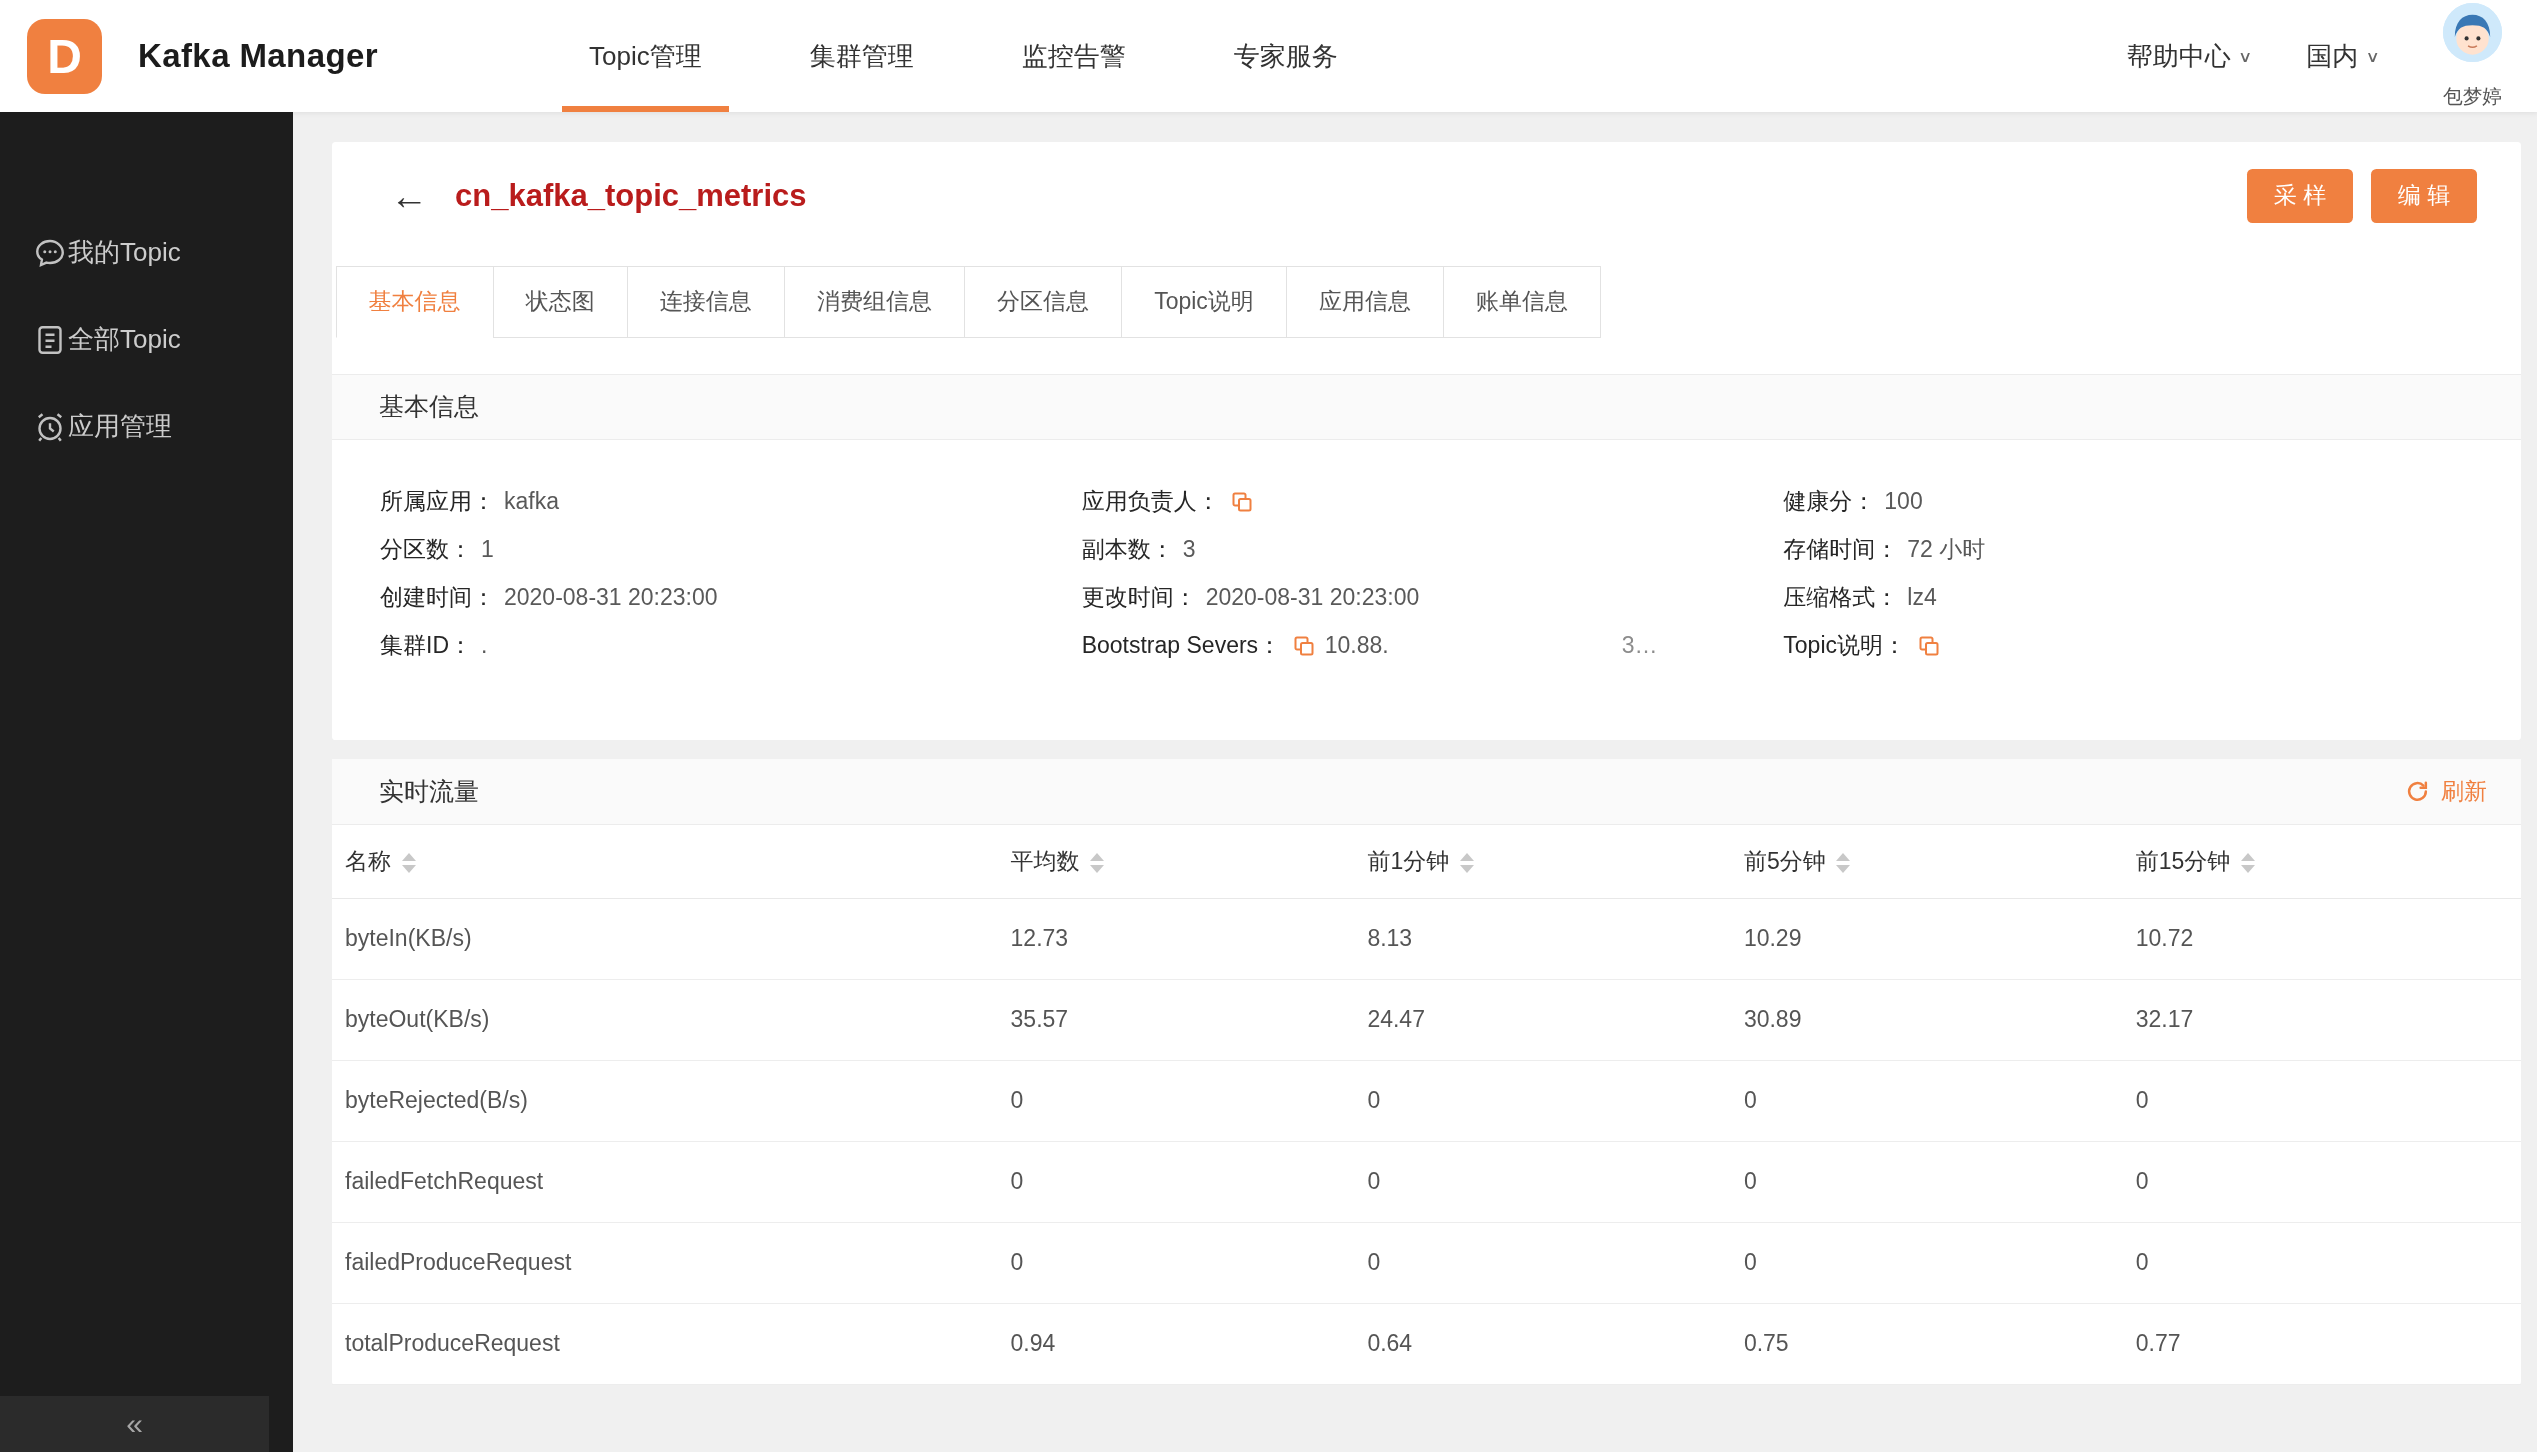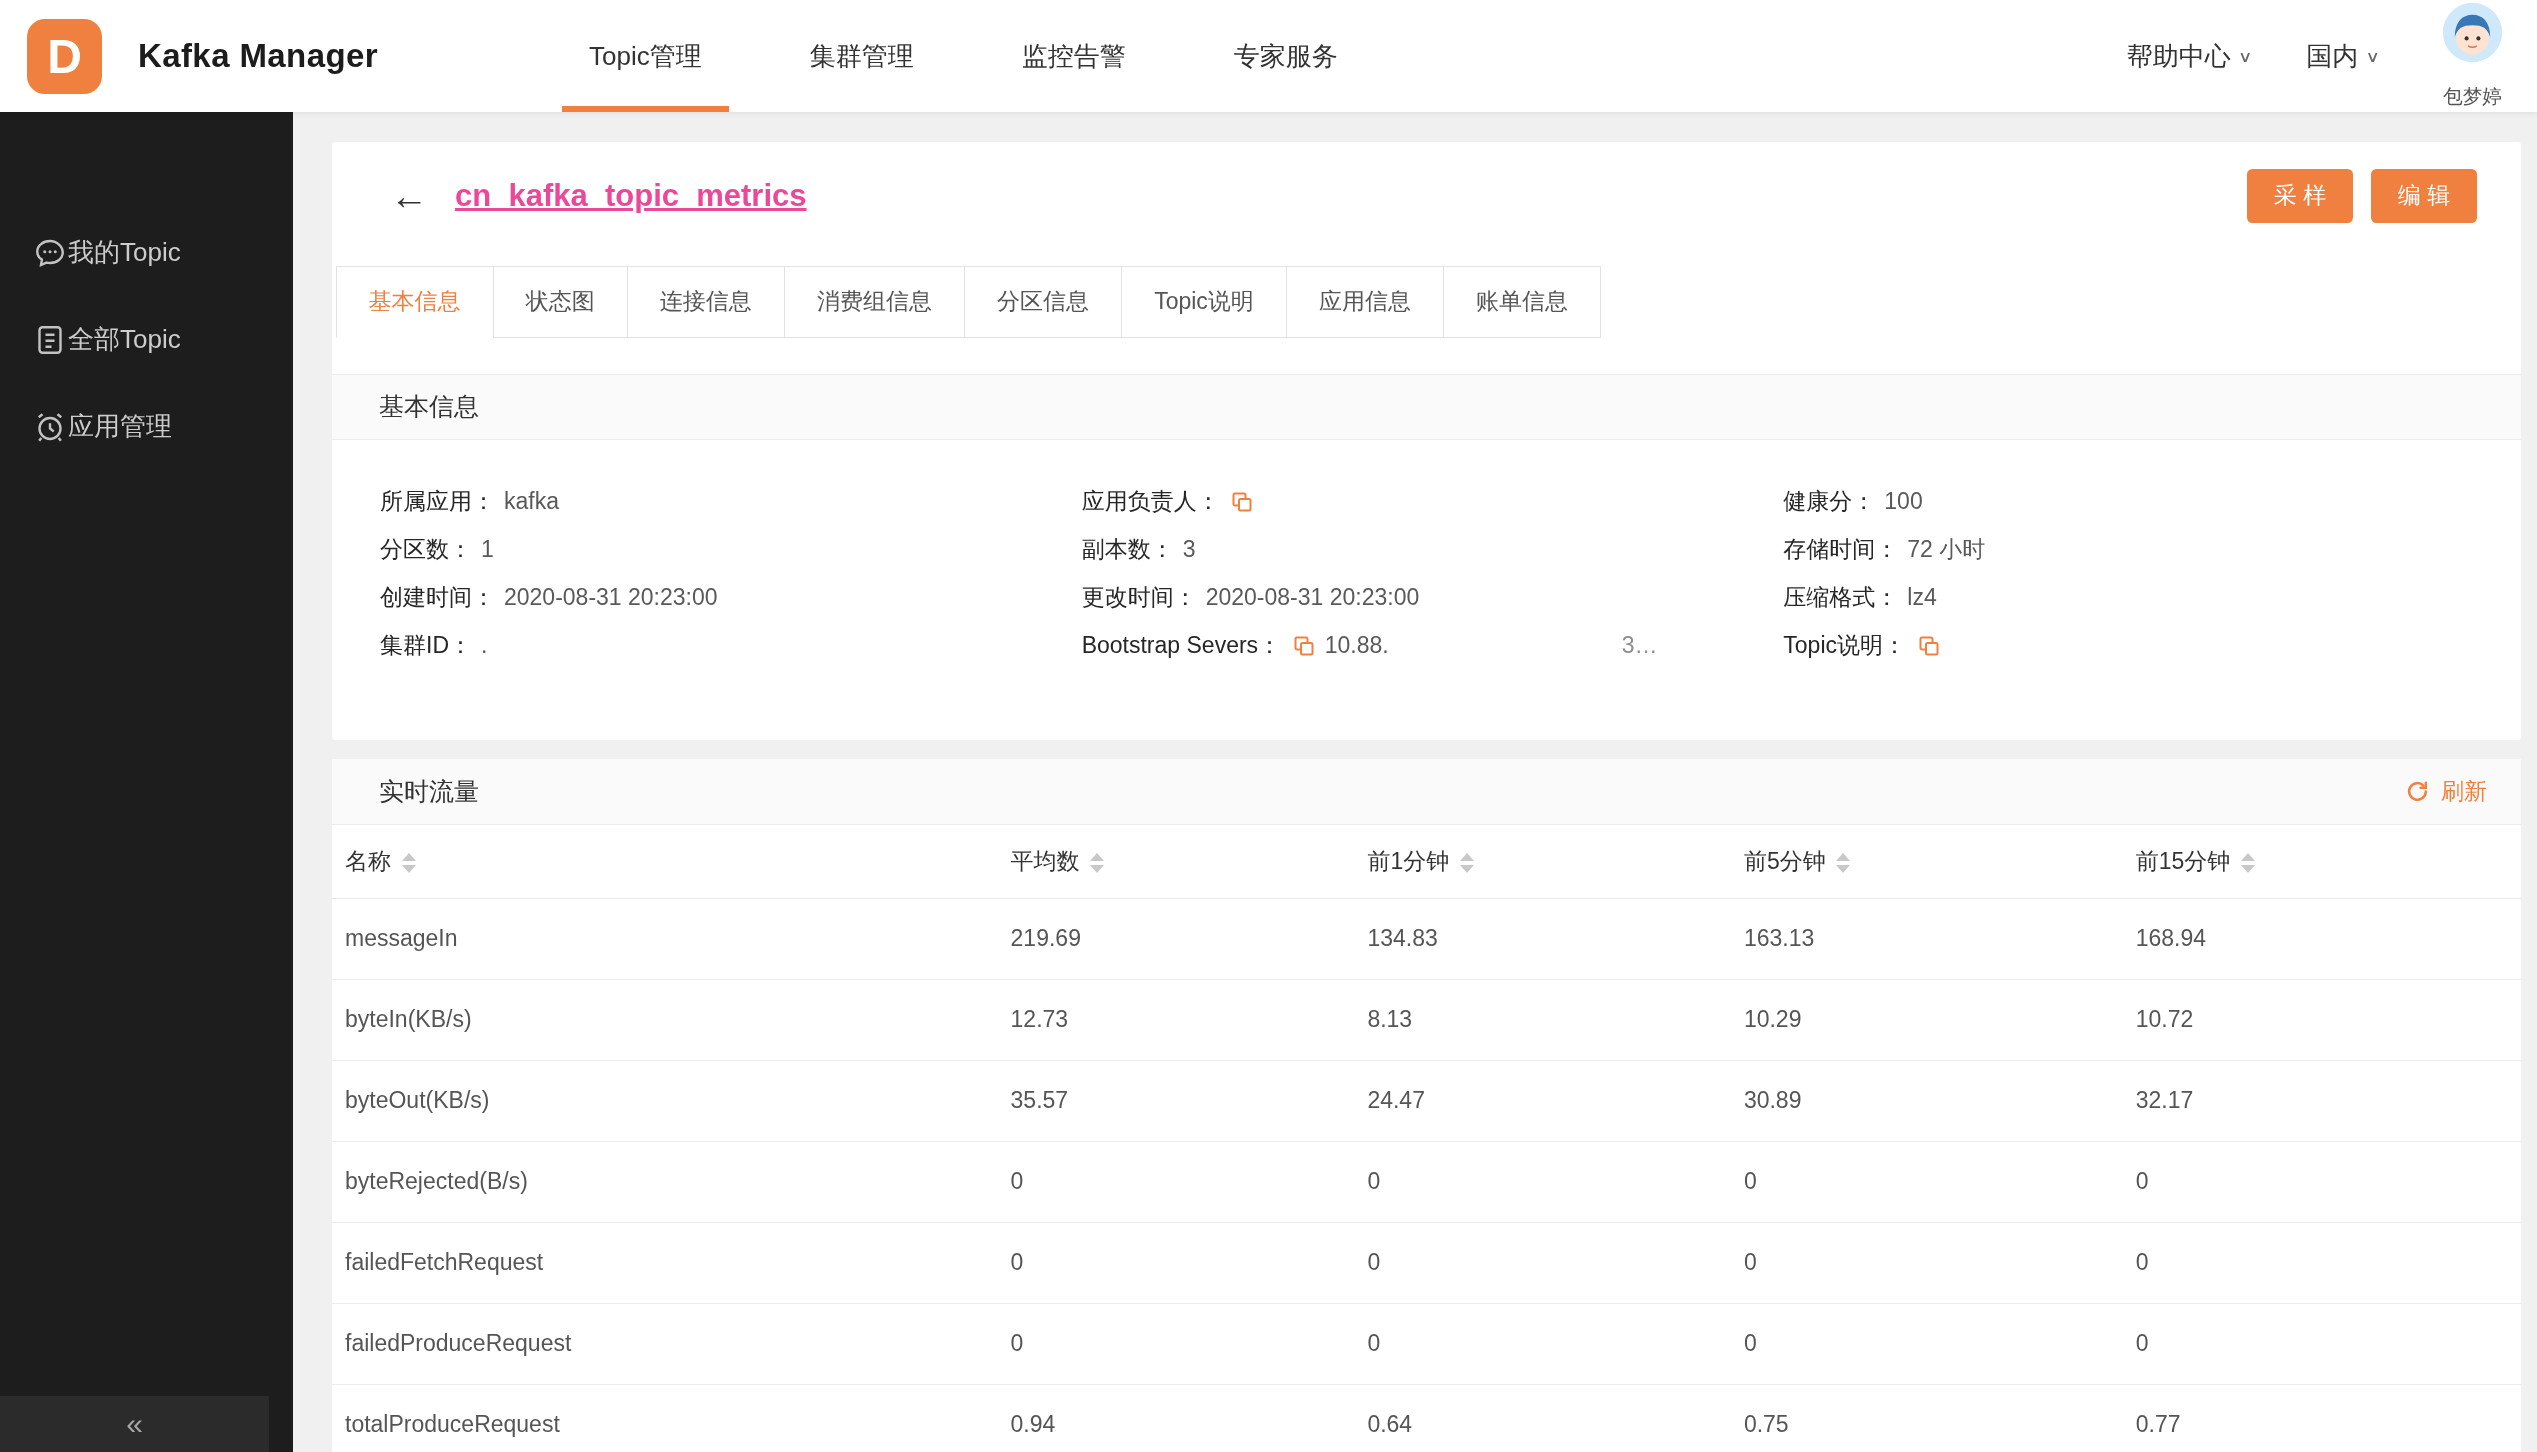--- a/index.html
+++ b/index.html
@@ -35,21 +35,21 @@
     display:flex; align-items:center; justify-content:center; color:#a6a6a6; font-size:30px; cursor:pointer; }
 
   
   .main { position:absolute; left:293px; top:112px; right:0; bottom:0; background:#f0f0f0;
     padding:29.5px 16px 0 39px; overflow:hidden; }
   .card { background:#fff; border-radius:3.6px; }
 
   
   .title-row { display:flex; align-items:center; height:108px; padding:0 44px 0 58px; }
   .back-arrow { font-size:38px; color:#333; cursor:pointer; line-height:1; }
-  .page-title { font-size:31px; font-weight:bold; color:#ec4899; margin-left:27px;text-decoration:underline; }
+  .page-title { font-size:31px; font-weight:bold; color:#b91c1c; margin-left:27px; }
   .title-spacer { flex:1; }
   .btn { min-width:106px; height:54px; border:none; border-radius:5.4px; background:var(--accent); color:#fff;
     font-size:23px; font-family:inherit; cursor:pointer; margin-left:18px; padding:0 18px; }
 
   
   .tabs { display:flex; padding-left:3.6px; margin-top:16px; }
   .tab { height:72px; display:flex; align-items:center; padding:0 32px; font-size:23px; color:#555;
     background:#fff; border:0.9px solid #e2e2e2; margin-right:-0.9px; cursor:pointer; }
   .tab.active { color:var(--accent); border-bottom-color:#fff; }
 
@@ -291,27 +291,20 @@
                 <i class="down"></i>
               </span></th>
             <th><span>前15分钟</span><span class="sort">
                 <i class="up"></i>
                 <i class="down"></i>
               </span></th>
           </tr>
       </thead>
       <tbody>
           <tr>
-            <td>messageIn</td>
-            <td>219.69</td>
-            <td>134.83</td>
-            <td>163.13</td>
-            <td>168.94</td>
-          </tr>
-          <tr>
             <td>byteIn(KB/s)</td>
             <td>12.73</td>
             <td>8.13</td>
             <td>10.29</td>
             <td>10.72</td>
           </tr>
           <tr>
             <td>byteOut(KB/s)</td>
             <td>35.57</td>
             <td>24.47</td>

